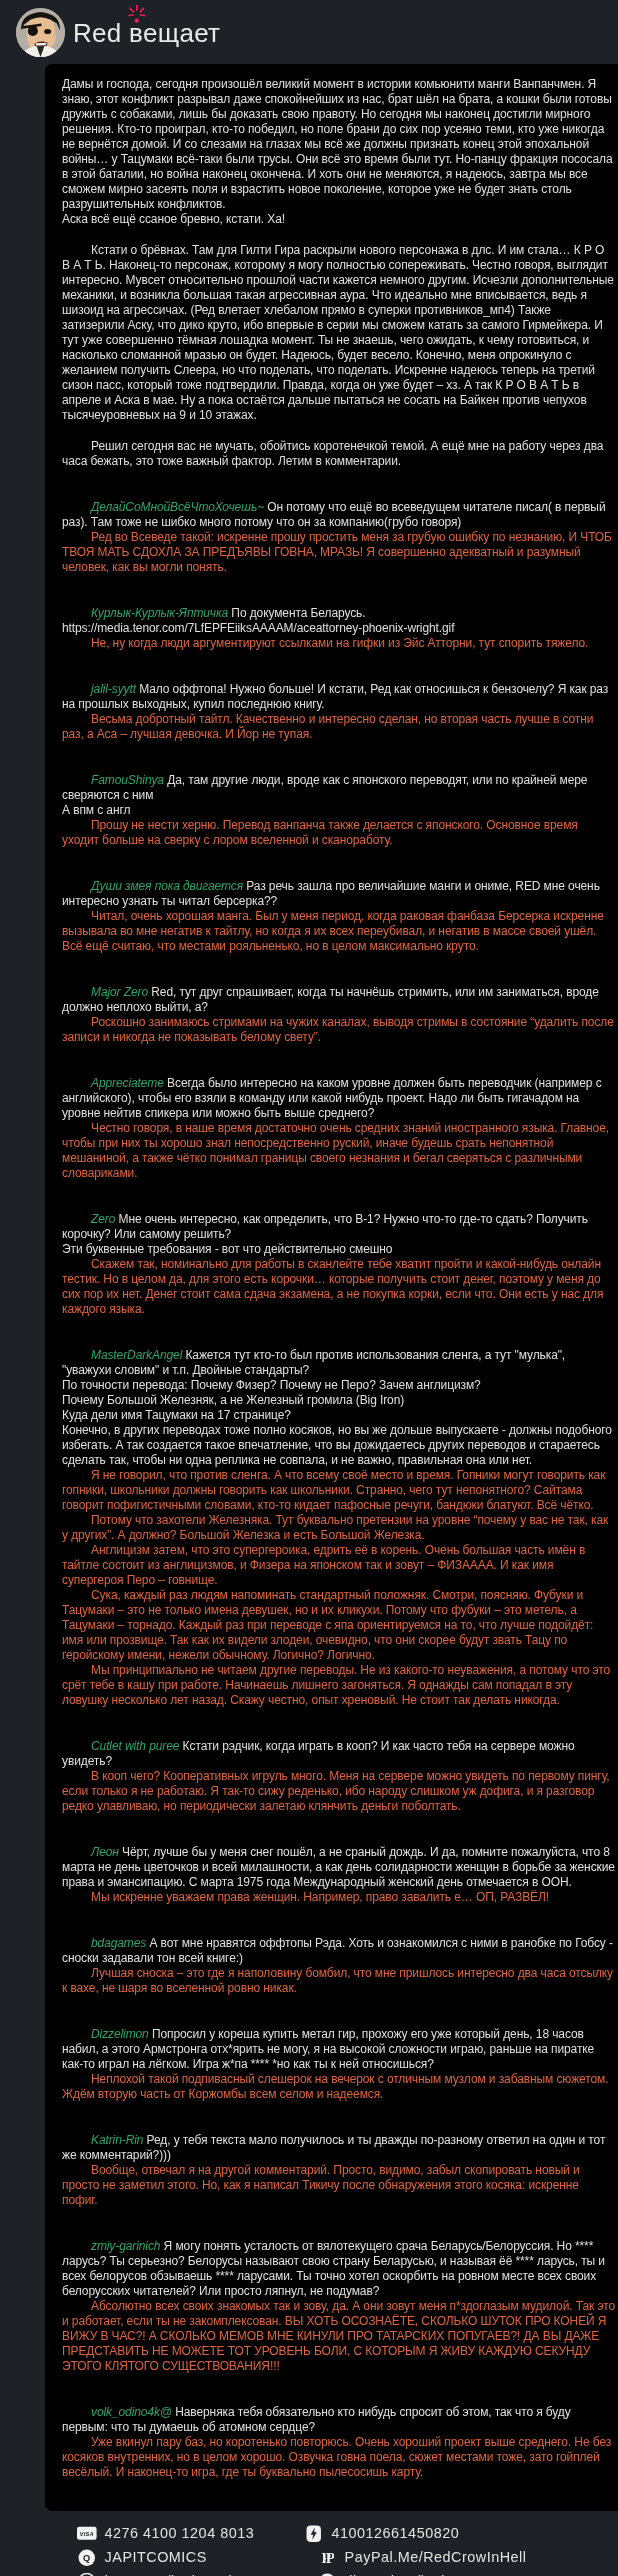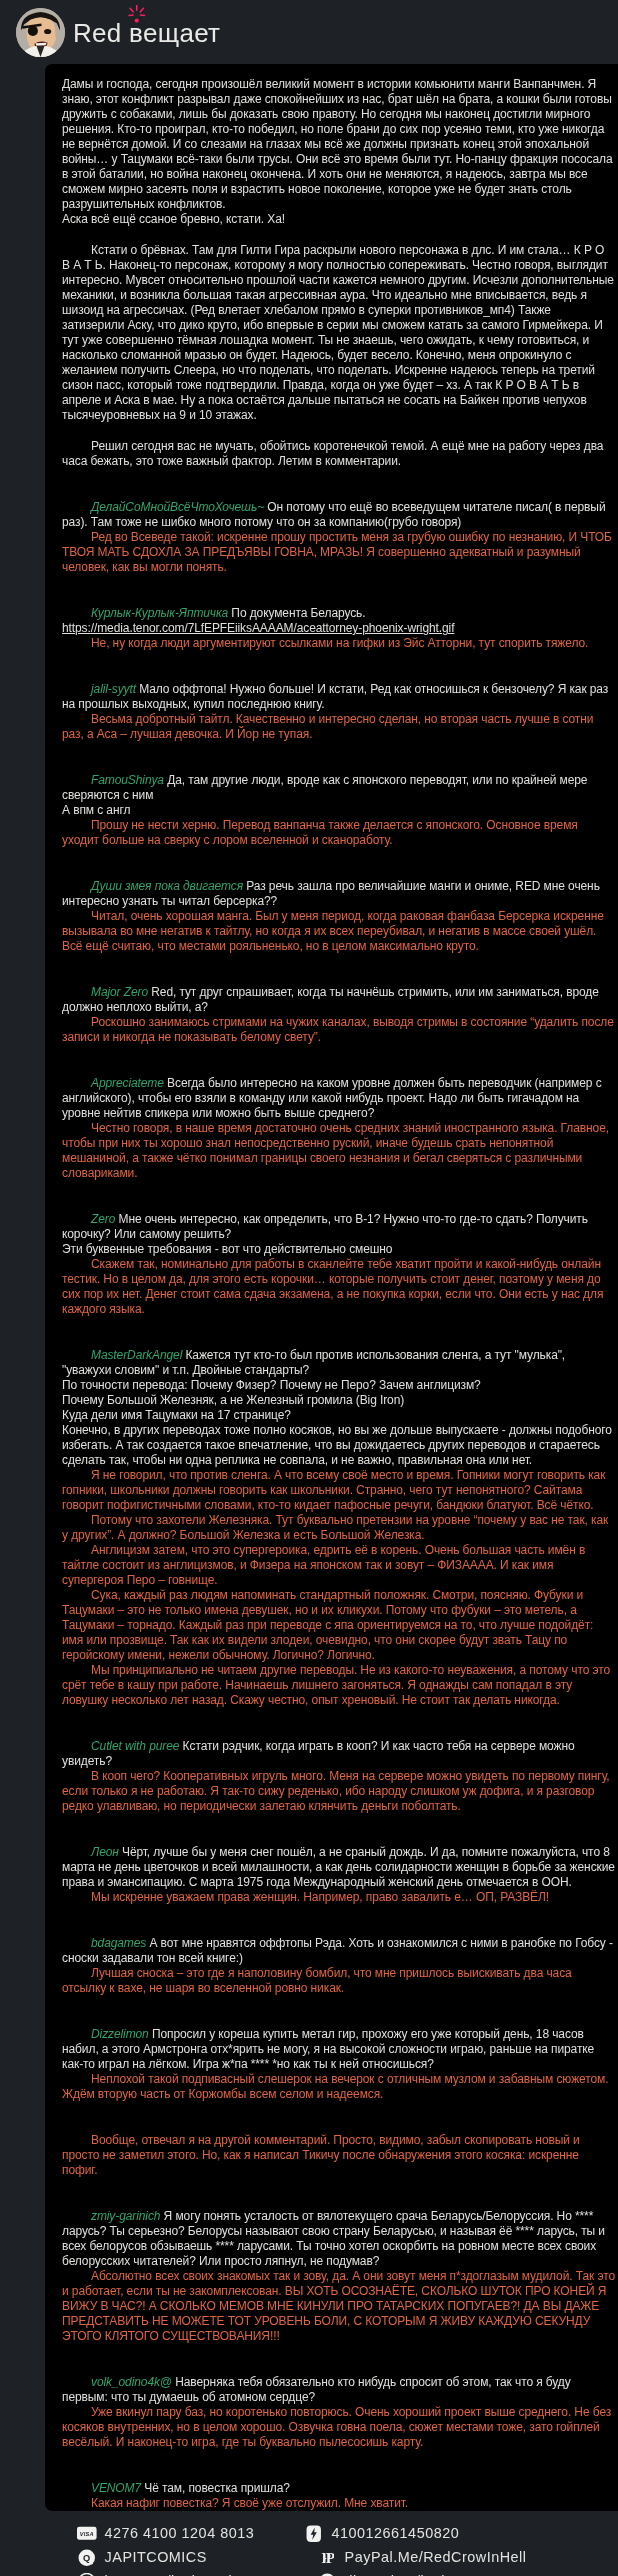--- a/index.html
+++ b/index.html
@@ -20,21 +20,21 @@
     background:#000000;border-radius:7px;
     box-sizing:border-box;padding:13.4px 17.5px 17.5px 17.5px;
     color:#dfe0dc;font-size:12px;line-height:15px;letter-spacing:-0.1px;margin-left:29px;
   }
   .para{margin:0;white-space:pre-wrap;}
   .para.indent{text-indent:29px;}
   .para.gap{margin-top:16px;}
   .comment{margin-top:31px;}
   .username{color:#2fa46b;font-style:italic;}
   .answer{color:#e0643f;}
-  .gif-link{color:#dfe0dc;text-decoration:underline;cursor:pointer;}
+  .gif-link{color:#dfe0dc;cursor:pointer;}
   
   .footer-row{position:absolute;height:20.6px;display:flex;align-items:center;gap:8px;
     color:#e3e4e0;font-size:14.4px;font-weight:300;letter-spacing:0.5px;}
   .footer-row .ic{width:19.6px;height:19.6px;display:flex;align-items:center;justify-content:center;flex:0 0 auto;}
 </style>
 </head>
 <body>
 
 <div class="header">
   <div class="avatar">
@@ -124,27 +124,28 @@
       <div class="comment">
         <p class="para indent"><span class="username">Cutlet with puree</span> Кстати рэдчик, когда играть в кооп? И как часто тебя на сервере можно увидеть?</p>
         <p class="para indent answer">В кооп чего? Кооперативных игруль много. Меня на сервере можно увидеть по первому пингу, если только я не работаю. Я так-то сижу реденько, ибо народу слишком уж дофига, и я разговор редко улавливаю, но периодически залетаю клянчить деньги поболтать.</p>
       </div>
       <div class="comment">
         <p class="para indent"><span class="username">Леон</span> Чёрт, лучше бы у меня снег пошёл, а не сраный дождь. И да, помните пожалуйста, что 8 марта не день цветочков и всей милашности, а как день солидарности женщин в борьбе за женские права и эмансипацию. С марта 1975 года Международный женский день отмечается в ООН.</p>
         <p class="para indent answer">Мы искренне уважаем права женщин. Например, право завалить е… ОП, РАЗВЁЛ!</p>
       </div>
       <div class="comment">
         <p class="para indent"><span class="username">bdagames</span> А вот мне нравятся оффтопы Рэда. Хоть и ознакомился с ними в ранобке по Гобсу - сноски задавали тон всей книге:)</p>
-        <p class="para indent answer">Лучшая сноска – это где я наполовину бомбил, что мне пришлось выискивать два часа отсылку к вахе, не шаря во вселенной ровно никак.</p>
+        <p class="para indent answer">Лучшая сноска – это где я наполовину бомбил, что мне пришлось интересно два часа отсылку к вахе, не шаря во вселенной ровно никак.</p>
       </div>
       <div class="comment">
         <p class="para indent"><span class="username">Dizzelimon</span> Попросил у кореша купить метал гир, прохожу его уже который день, 18 часов набил, а этого Армстронга отх*ярить не могу, я на высокой сложности играю, раньше на пиратке как-то играл на лёгком. Игра ж*па **** *но как ты к ней относишься?</p>
         <p class="para indent answer">Неплохой такой подпивасный слешерок на вечерок с отличным музлом и забавным сюжетом. Ждём вторую часть от Коржомбы всем селом и надеемся.</p>
       </div>
       <div class="comment">
+        <p class="para indent"><span class="username">Katrin-Rin</span> Ред, у тебя текста мало получилось и ты дважды по-разному ответил на один и тот же комментарий?)))</p>
         <p class="para indent answer">Вообще, отвечал я на другой комментарий. Просто, видимо, забыл скопировать новый и просто не заметил этого. Но, как я написал Тикичу после обнаружения этого косяка: искренне пофиг.</p>
       </div>
       <div class="comment">
         <p class="para indent"><span class="username">zmiy-garinich</span> Я могу понять усталость от вялотекущего срача Беларусь/Белоруссия. Но **** ларусь? Ты серьезно? Белорусы называют свою страну Беларусью, и называя ёё **** ларусь, ты и всех белорусов обзываешь **** ларусами. Ты точно хотел оскорбить на ровном месте всех своих белорусских читателей? Или просто ляпнул, не подумав?</p>
         <p class="para indent answer">Абсолютно всех своих знакомых так и зову, да. А они зовут меня п*здоглазым мудилой. Так это и работает, если ты не закомплексован. ВЫ ХОТЬ ОСОЗНАЁТЕ, СКОЛЬКО ШУТОК ПРО КОНЕЙ Я ВИЖУ В ЧАС?! А СКОЛЬКО МЕМОВ МНЕ КИНУЛИ ПРО ТАТАРСКИХ ПОПУГАЕВ?! ДА ВЫ ДАЖЕ ПРЕДСТАВИТЬ НЕ МОЖЕТЕ ТОТ УРОВЕНЬ БОЛИ, С КОТОРЫМ Я ЖИВУ КАЖДУЮ СЕКУНДУ ЭТОГО КЛЯТОГО СУЩЕСТВОВАНИЯ!!!</p>
       </div>
       <div class="comment">
         <p class="para indent"><span class="username">volk_odino4k@</span> Наверняка тебя обязательно кто нибудь спросит об этом, так что я буду первым: что ты думаешь об атомном сердце?</p>
         <p class="para indent answer">Уже вкинул пару баз, но коротенько повторюсь. Очень хороший проект выше среднего. Не без косяков внутренних, но в целом хорошо. Озвучка говна поела, сюжет местами тоже, зато гойплей весёлый. И наконец-то игра, где ты буквально пылесосишь карту.</p>
       </div>

